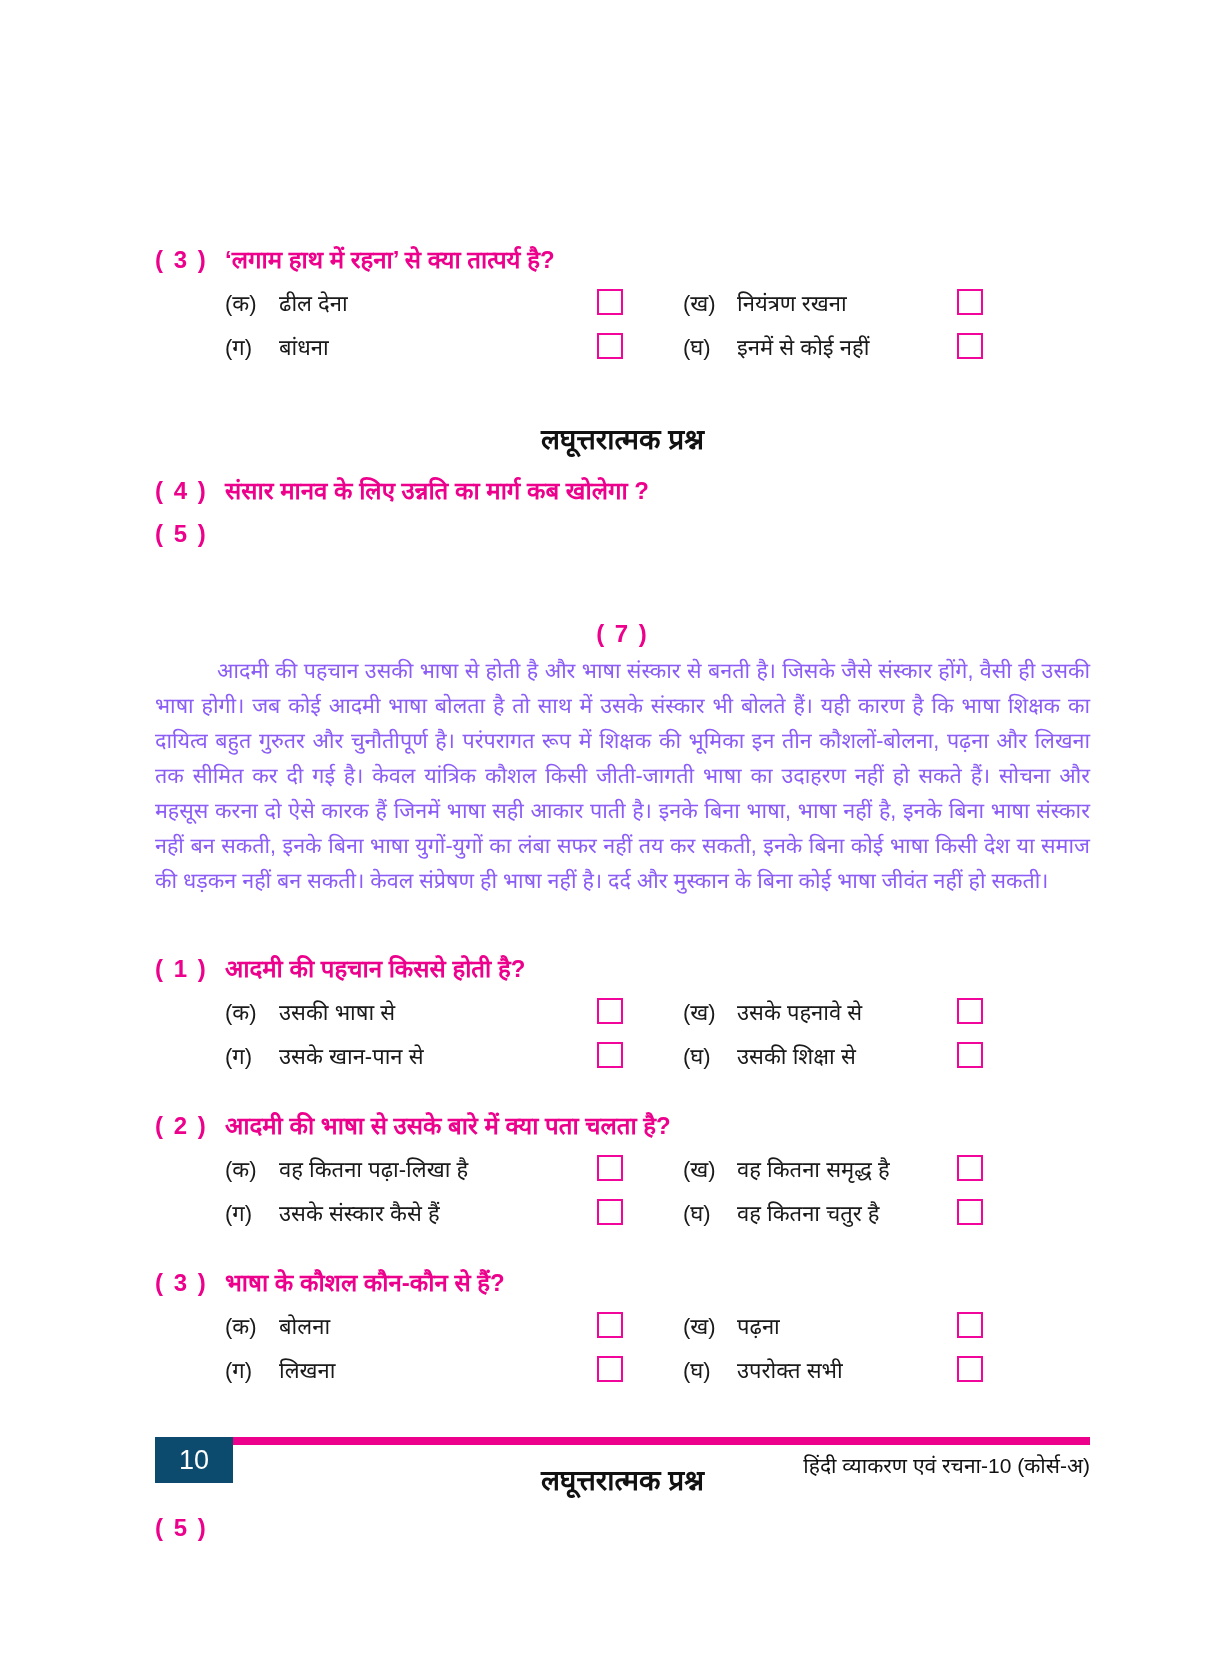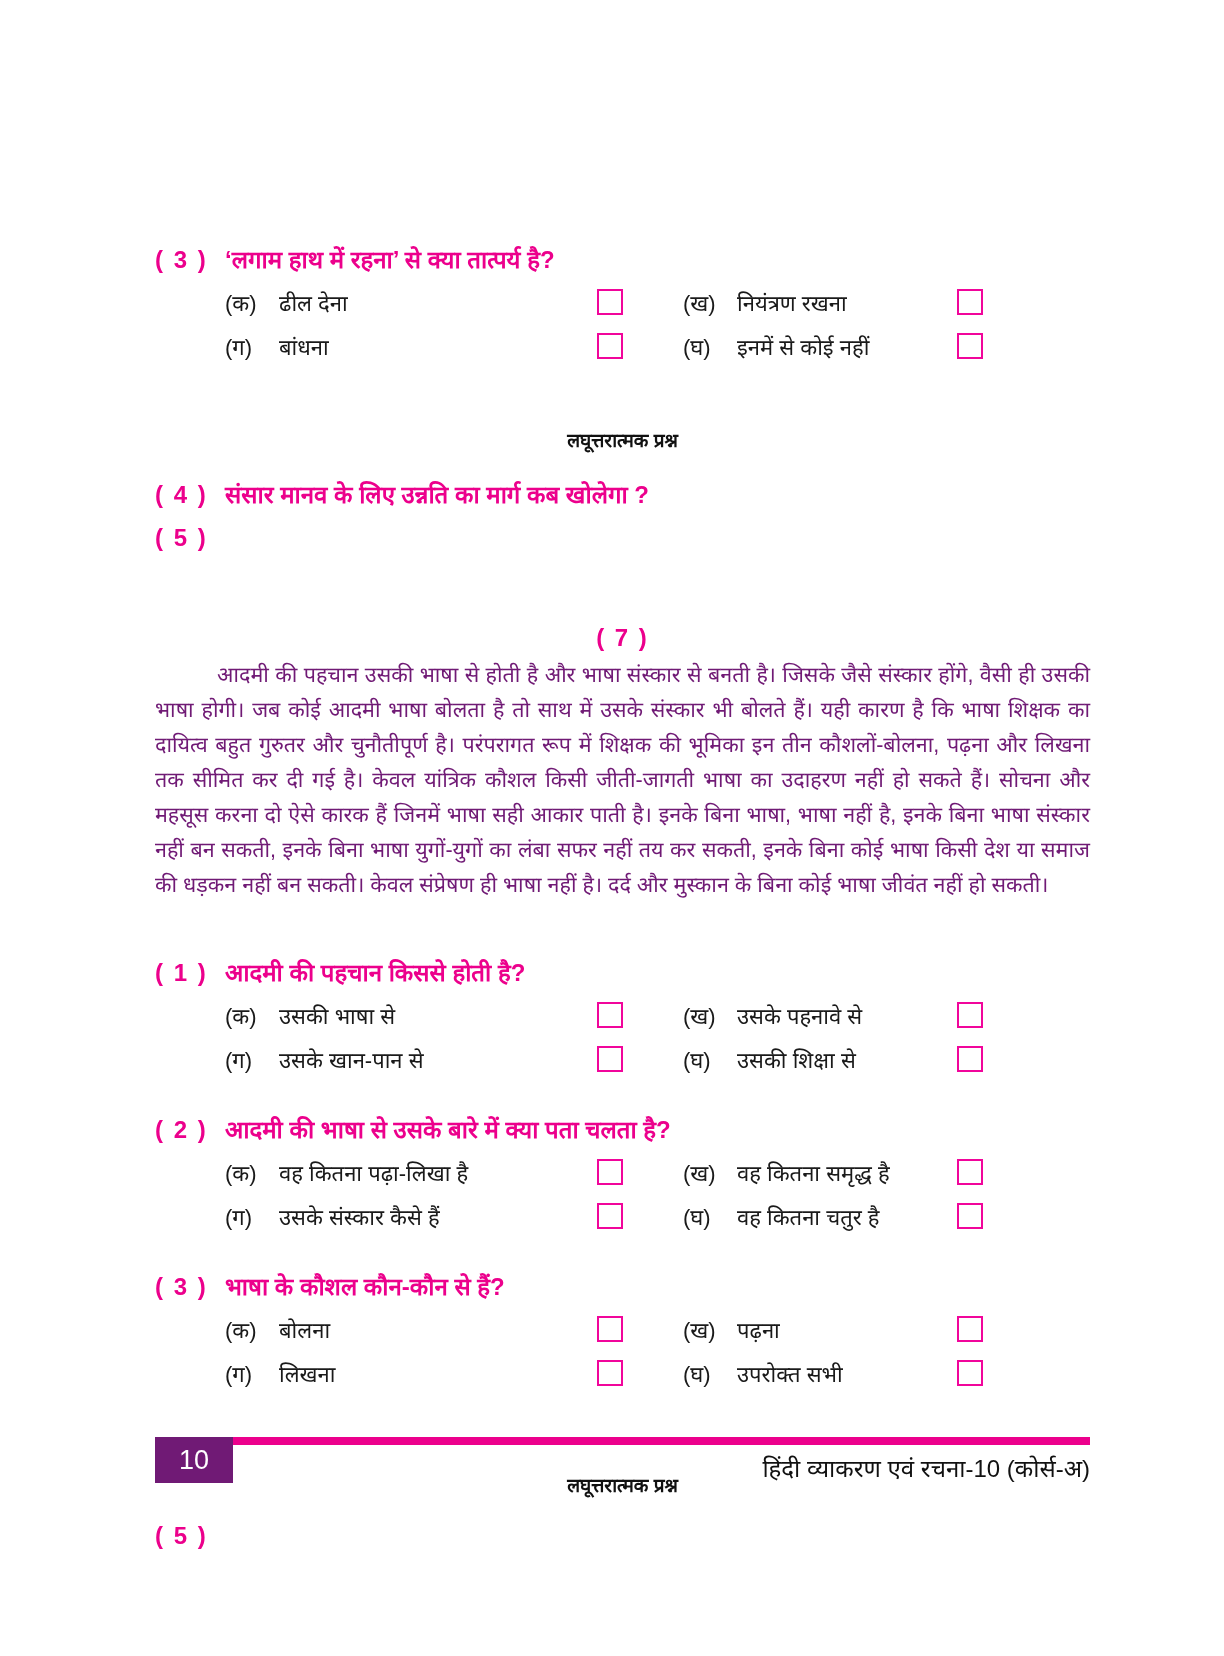--- a/index.html
+++ b/index.html
@@ -18,39 +18,39 @@
   .qline .qnum{flex:0 0 70px;letter-spacing:2px;}
   .qline .qtext{flex:1;margin-top:24px;}
 
   
   .optrow{display:grid;grid-template-columns:372px 26px 60px 274px 26px;align-items:center;
           margin:0 0 14px 70px;font-size:22px;color:#1a1a1a;}
   .opt{display:flex;align-items:baseline;}
   .opt .olabel{flex:0 0 54px;}
   .cb{width:22px;height:22px;border:2px solid #f1059b;background:#ffffff;box-sizing:content-box;}
 
-  .center-head{text-align:center;font-weight:bold;font-size:19px;color:#111111;margin:8px;}
+  .center-head{text-align:center;font-weight:bold;font-size:28px;color:#111111;margin:0;}
 
   .sa-line{display:flex;align-items:baseline;color:#ec008c;font-weight:bold;font-size:24px;margin:0 0 14px 0;}
   .sa-line .qnum{flex:0 0 70px;letter-spacing:2px;}
 
   .passage-num{text-align:center;color:#ec008c;font-weight:bold;font-size:24px;letter-spacing:2px;margin:0 0 6px 0;}
-  .passage{font-size:21.5px;line-height:35px;text-align:justify;text-indent:62px;color:#701a75;margin:0;}
+  .passage{font-size:21.5px;line-height:35px;text-align:justify;text-indent:62px;color:#8b5cf6;margin:0;}
 
   .spacer-a{height:44px;} 
   .spacer-b{height:16px;} 
   .spacer-c{height:58px;} 
   .spacer-d{height:12px;} 
   .spacer-e{height:62px;} 
 
   .footer{position:absolute;left:155px;right:134px;top:1437px;height:50px;}
   .footer-bar{position:absolute;left:78px;right:0;top:0;height:8px;background:#ec008c;}
-  .pgbox{position:absolute;left:0;top:0;width:78px;height:46px;background:#701a75;color:#ffffff;
+  .pgbox{position:absolute;left:0;top:0;width:78px;height:46px;background:#0c4a6e;color:#ffffff;
          font-size:27px;display:flex;align-items:center;justify-content:center;}
-  .booktitle{position:absolute;right:0;top:14px;font-size:24px;color:#111111;}
+  .booktitle{position:absolute;right:0;top:14px;font-size:21px;color:#111111;}
 </style>
 </head>
 <body>
 
 <div class="page">
   <div class="content">
 
     <div class="qline">
       <span class="qnum">( 3 )</span>
       <span class="qtext">‘लगाम हाथ में रहना’ से क्या तात्पर्य है?</span>

